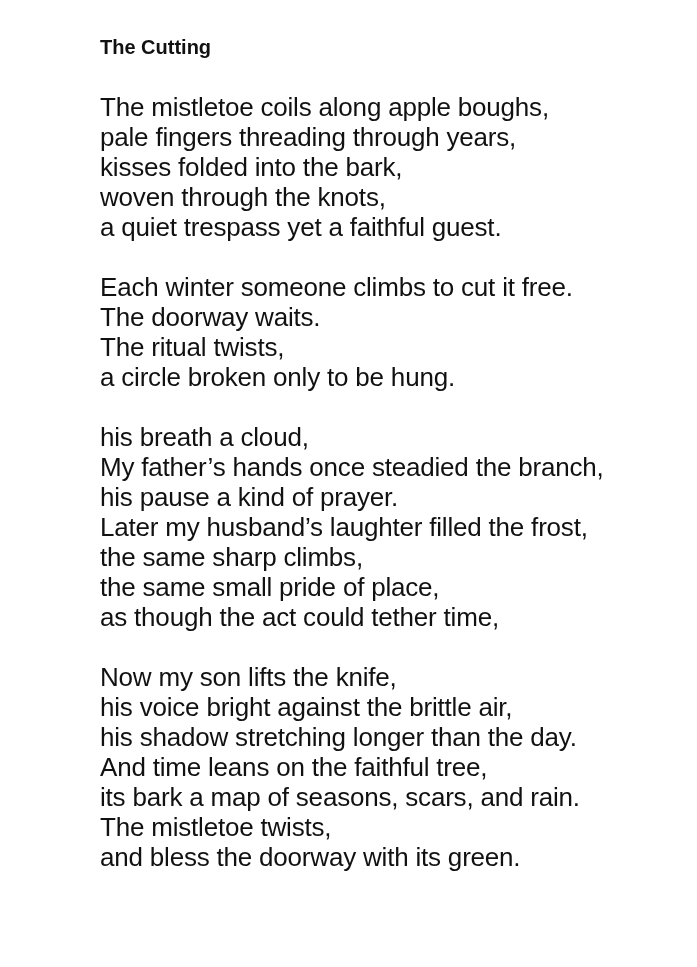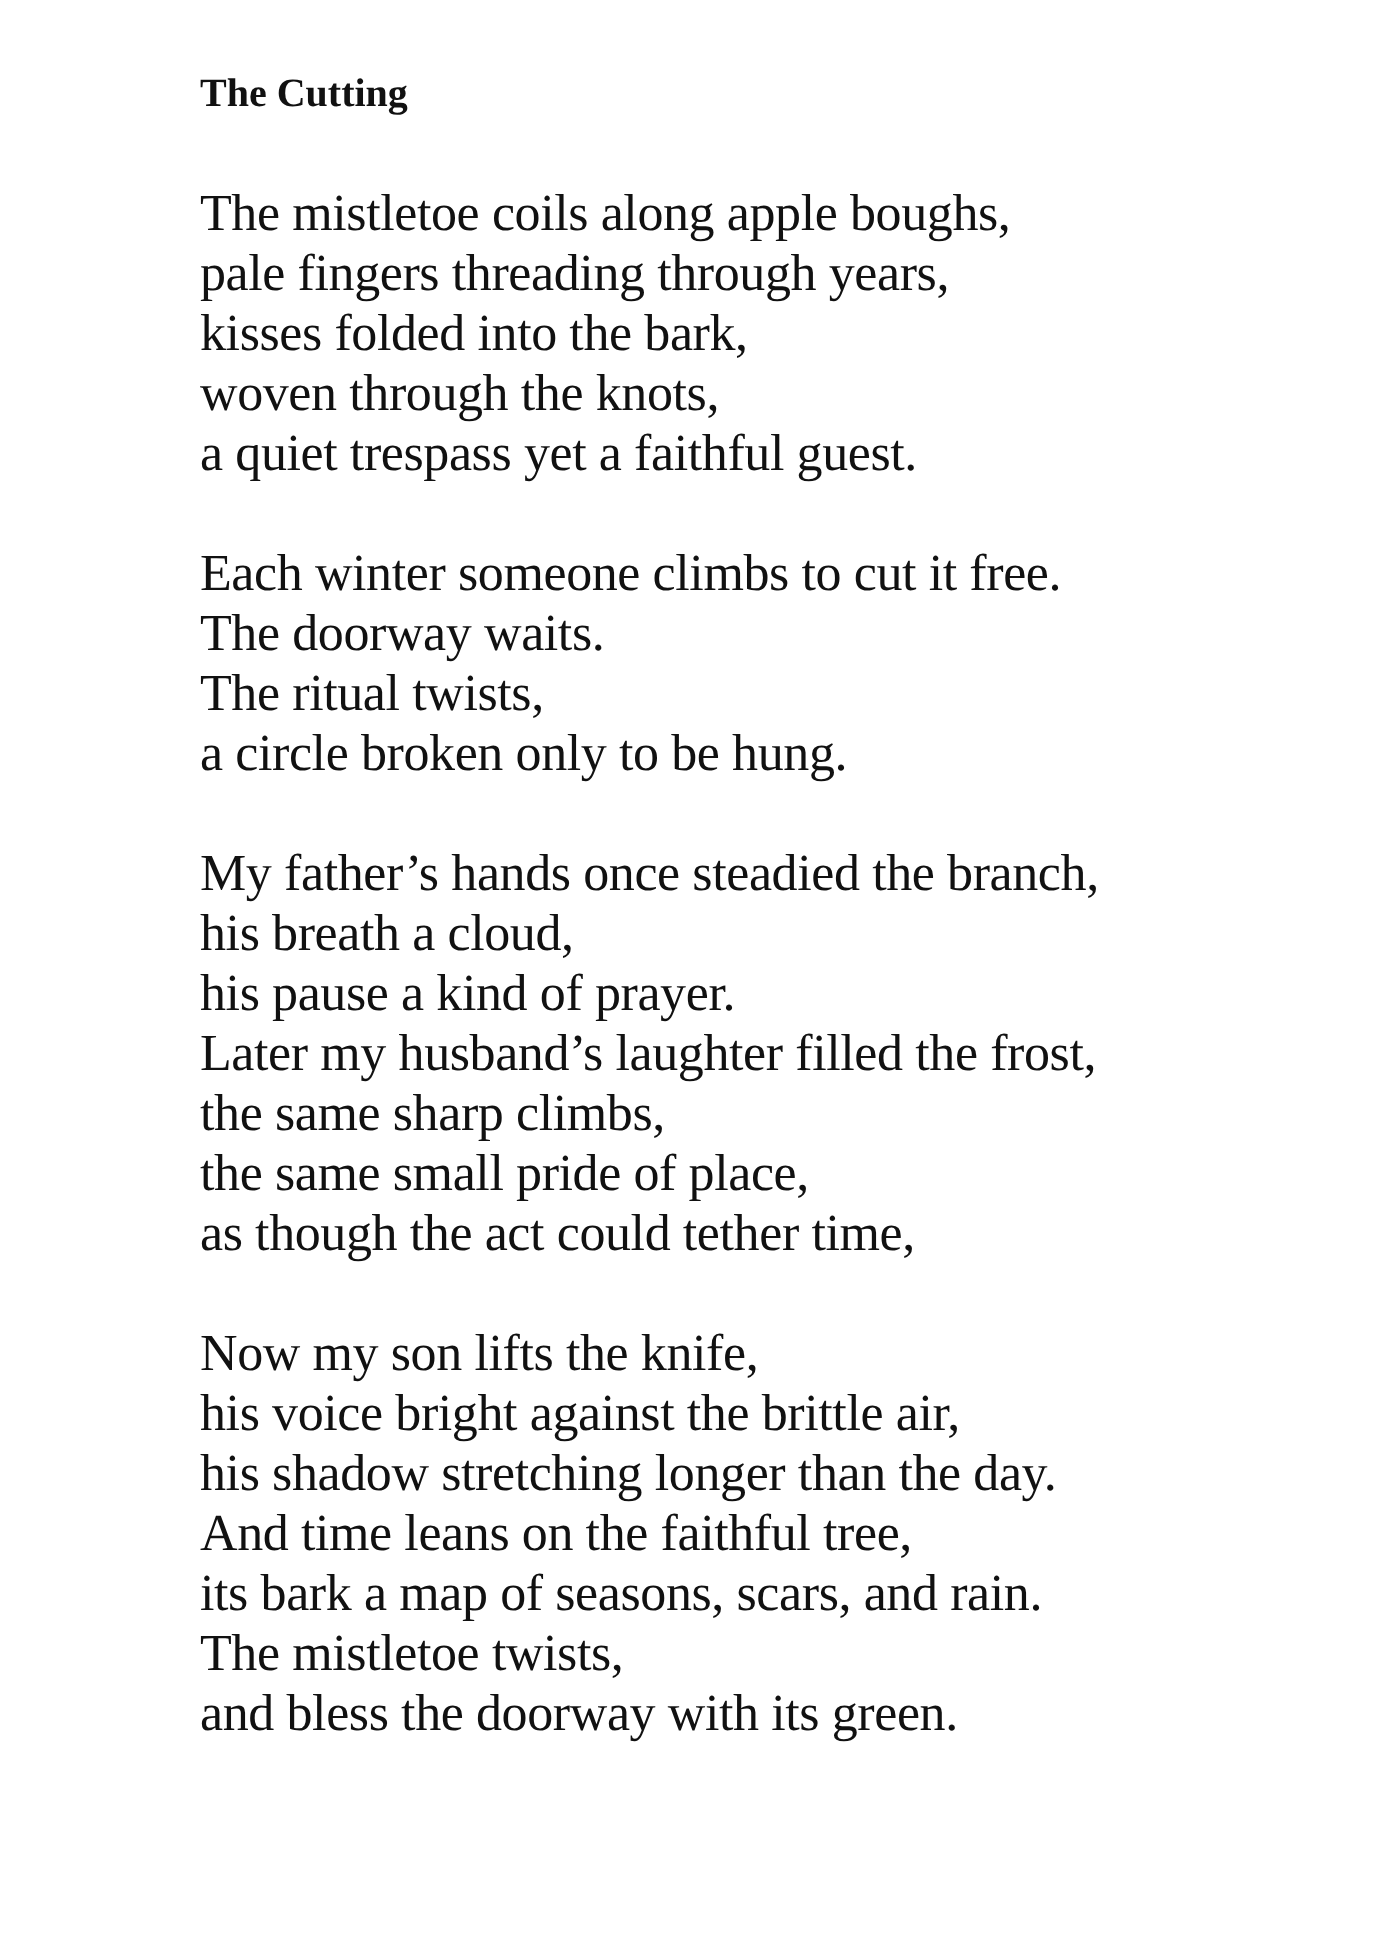--- a/index.html
+++ b/index.html
@@ -1,17 +1,17 @@
 <!DOCTYPE html>
 <html><head>
 <meta charset="utf-8">
 <style>
   html,body{margin:0;padding:0;background:#fff;}
   body{width:697px;height:967px;overflow:hidden;}
-  .page{position:absolute;left:100px;top:32px;font-family:Liberation Serif, serif;color:#111;}
+  .page{position:absolute;left:100px;top:32px;font-family:Liberation Sans, sans-serif;color:#111;}
   .title{font-weight:bold;font-size:20px;line-height:30px;height:30px;}
   .stanza{margin-top:30px;}
   .line{font-size:26px;line-height:30px;height:30px;white-space:nowrap;letter-spacing:-0.2px;}
 </style>
 </head>
 <body>
 
 <div class="page">
   <div class="title">The Cutting</div>
 
@@ -24,22 +24,22 @@
   </div>
 
   <div class="stanza">
     <div class="line">Each winter someone climbs to cut it free.</div>
     <div class="line">The doorway waits.</div>
     <div class="line">The ritual twists,</div>
     <div class="line">a circle broken only to be hung.</div>
   </div>
 
   <div class="stanza">
+    <div class="line">his breath a cloud,</div>
     <div class="line">My father’s hands once steadied the branch,</div>
-    <div class="line">his breath a cloud,</div>
     <div class="line">his pause a kind of prayer.</div>
     <div class="line">Later my husband’s laughter filled the frost,</div>
     <div class="line">the same sharp climbs,</div>
     <div class="line">the same small pride of place,</div>
     <div class="line">as though the act could tether time,</div>
   </div>
 
   <div class="stanza">
     <div class="line">Now my son lifts the knife,</div>
     <div class="line">his voice bright against the brittle air,</div>

